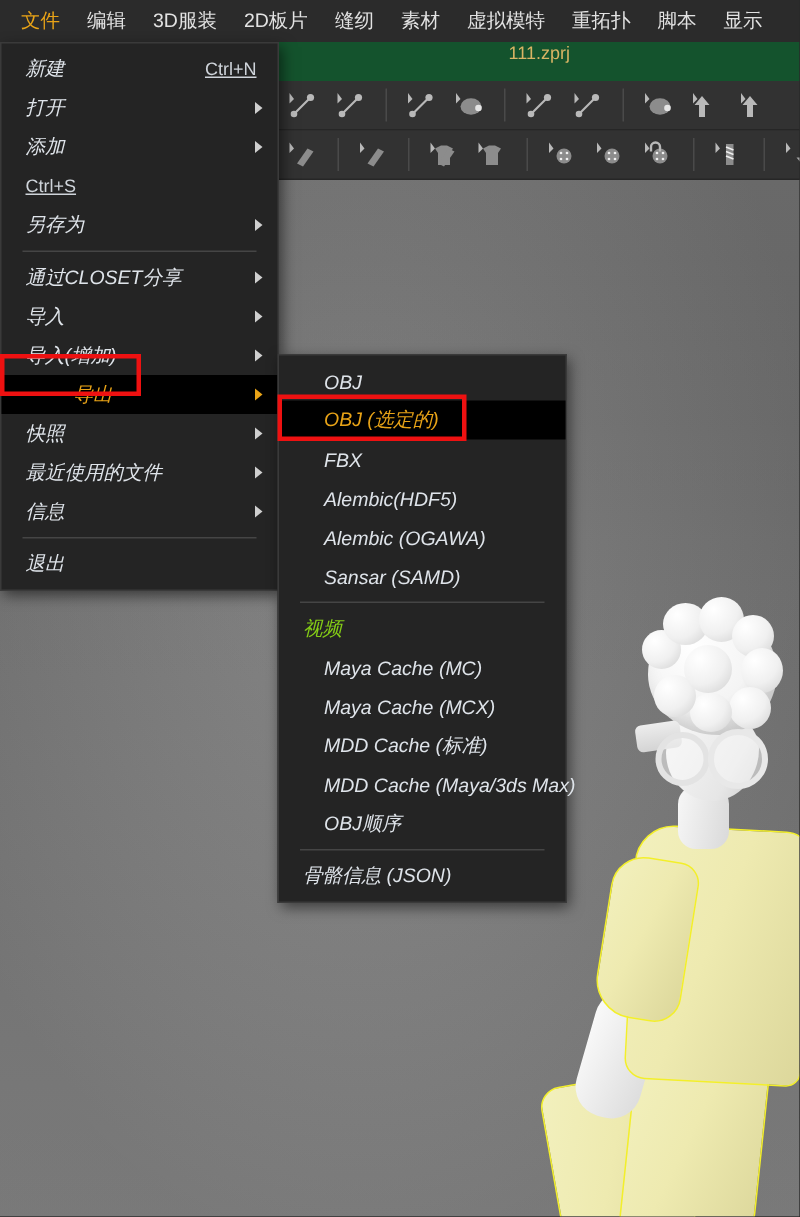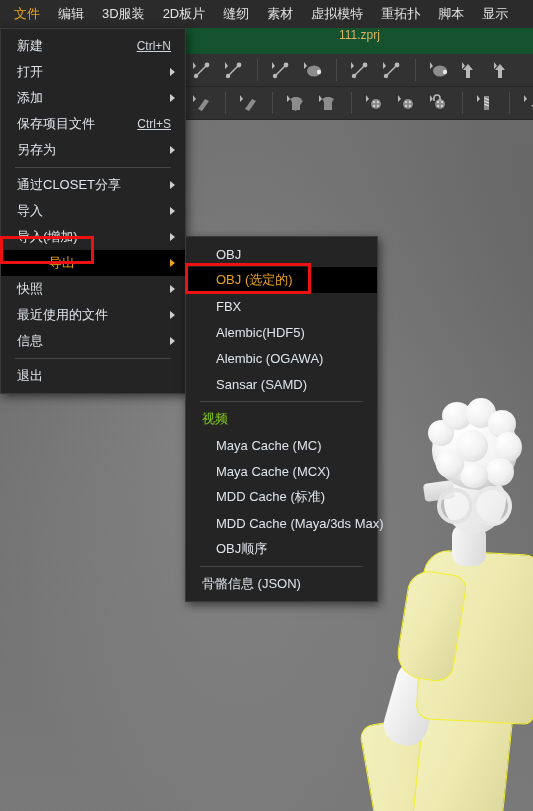--- a/index.html
+++ b/index.html
@@ -116,21 +116,21 @@
     border: 1px solid #3a3a3a; box-shadow: 2px 3px 9px rgba(0,0,0,0.55);
     padding: 4px 0;
   }
   #file-menu { left: 0; top: 28px; width: 186px; }
   #export-submenu { left: 185px; top: 236px; width: 193px; }
 
   .mi {
     position: relative; height: 26px; display: flex; align-items: center;
     color: #dfe4ea; font-size: 13px; padding: 0 10px 0 16px; white-space: nowrap;
   }
-  .mi .label { flex: 1; }
+  .mi .label { flex: 1; font-style: italic; }
   .mi .accel { color: #cfd4da; font-size: 12px; padding-right: 4px; text-decoration: underline; }
   .mi .arrow {
     width: 0; height: 0; border-left: 5px solid #cfcfcf;
     border-top: 4px solid transparent; border-bottom: 4px solid transparent;
     margin-left: 8px;
   }
   .mi.highlight { background: #000000; padding-left: 48px; }
   .mi.highlight .label { color: #e8a317; }
   .mi.highlight .arrow { border-left-color: #e8a317; }
   .mi.group-header { color: #84cc16; padding-left: 16px; }
@@ -354,21 +354,20 @@
       </div>
       <div class="mi">
         <span class="label">打开</span>
         <span class="arrow"></span>
       </div>
       <div class="mi">
         <span class="label">添加</span>
         <span class="arrow"></span>
       </div>
       <div class="mi">
-        <span class="label">保存项目文件</span>
         <span class="accel">Ctrl+S</span>
       </div>
       <div class="mi">
         <span class="label">另存为</span>
         <span class="arrow"></span>
       </div>
       <div class="sep"></div>
       <div class="mi">
         <span class="label">通过CLOSET分享</span>
         <span class="arrow"></span>

